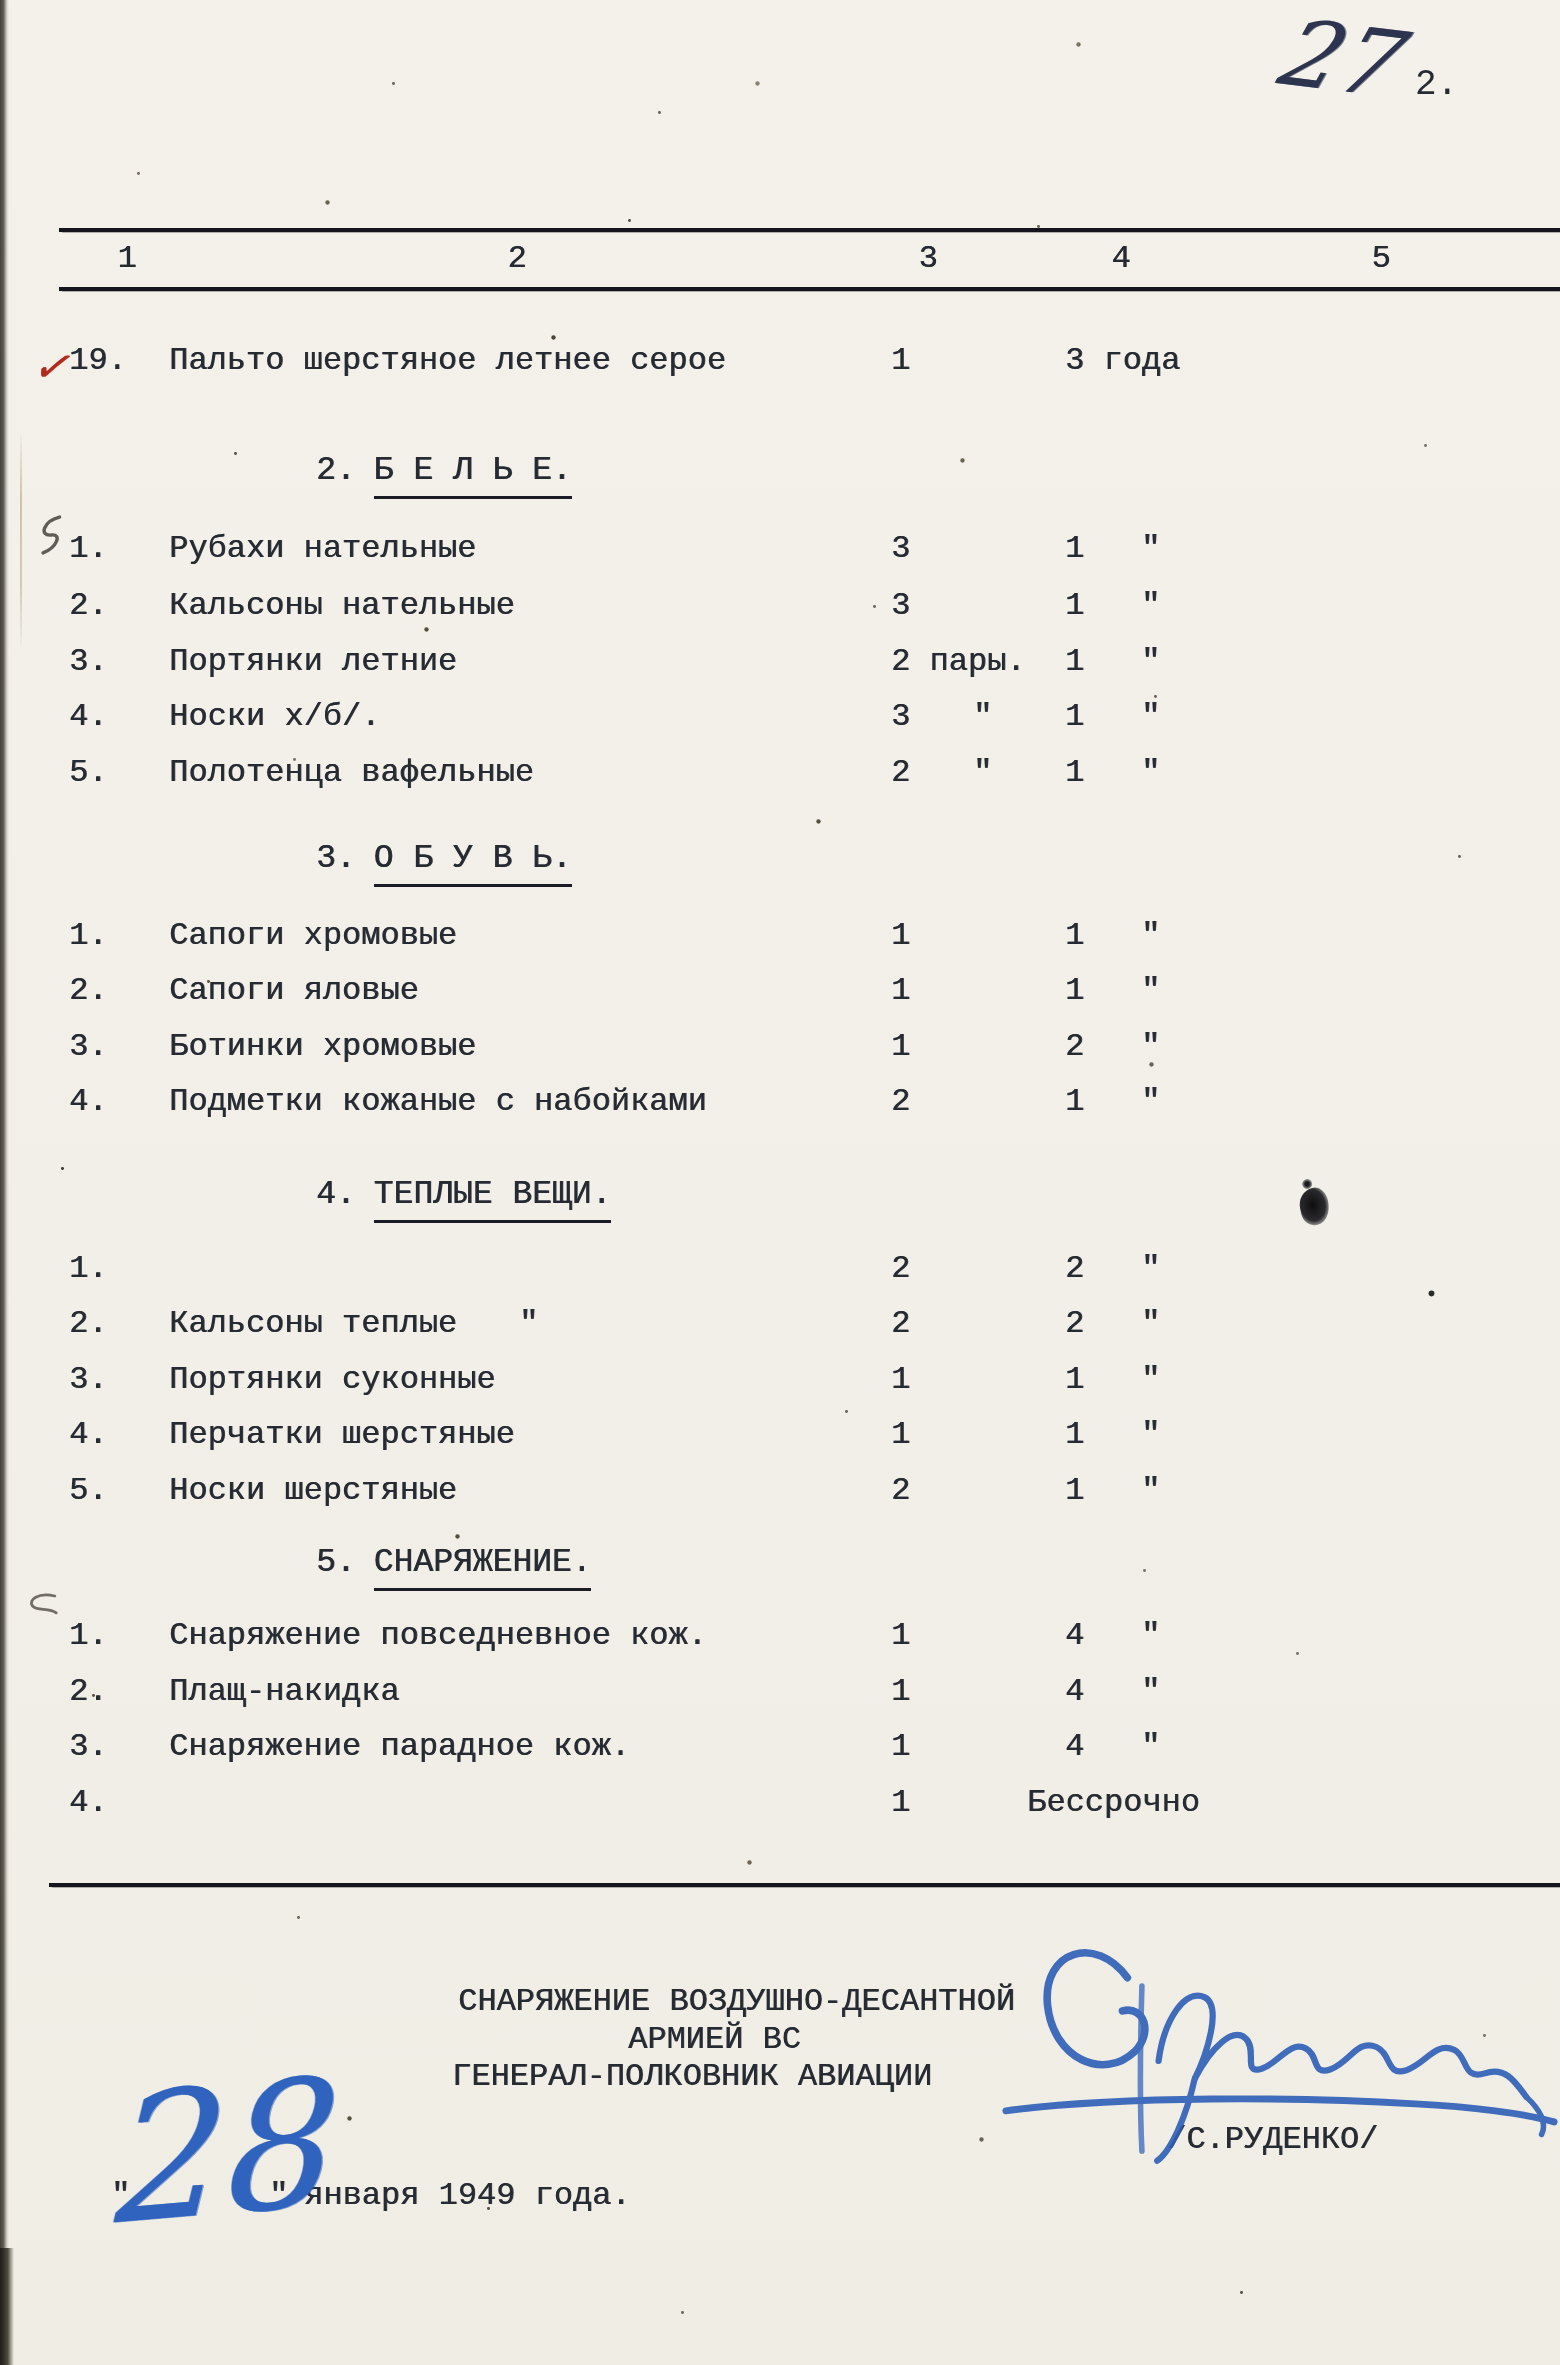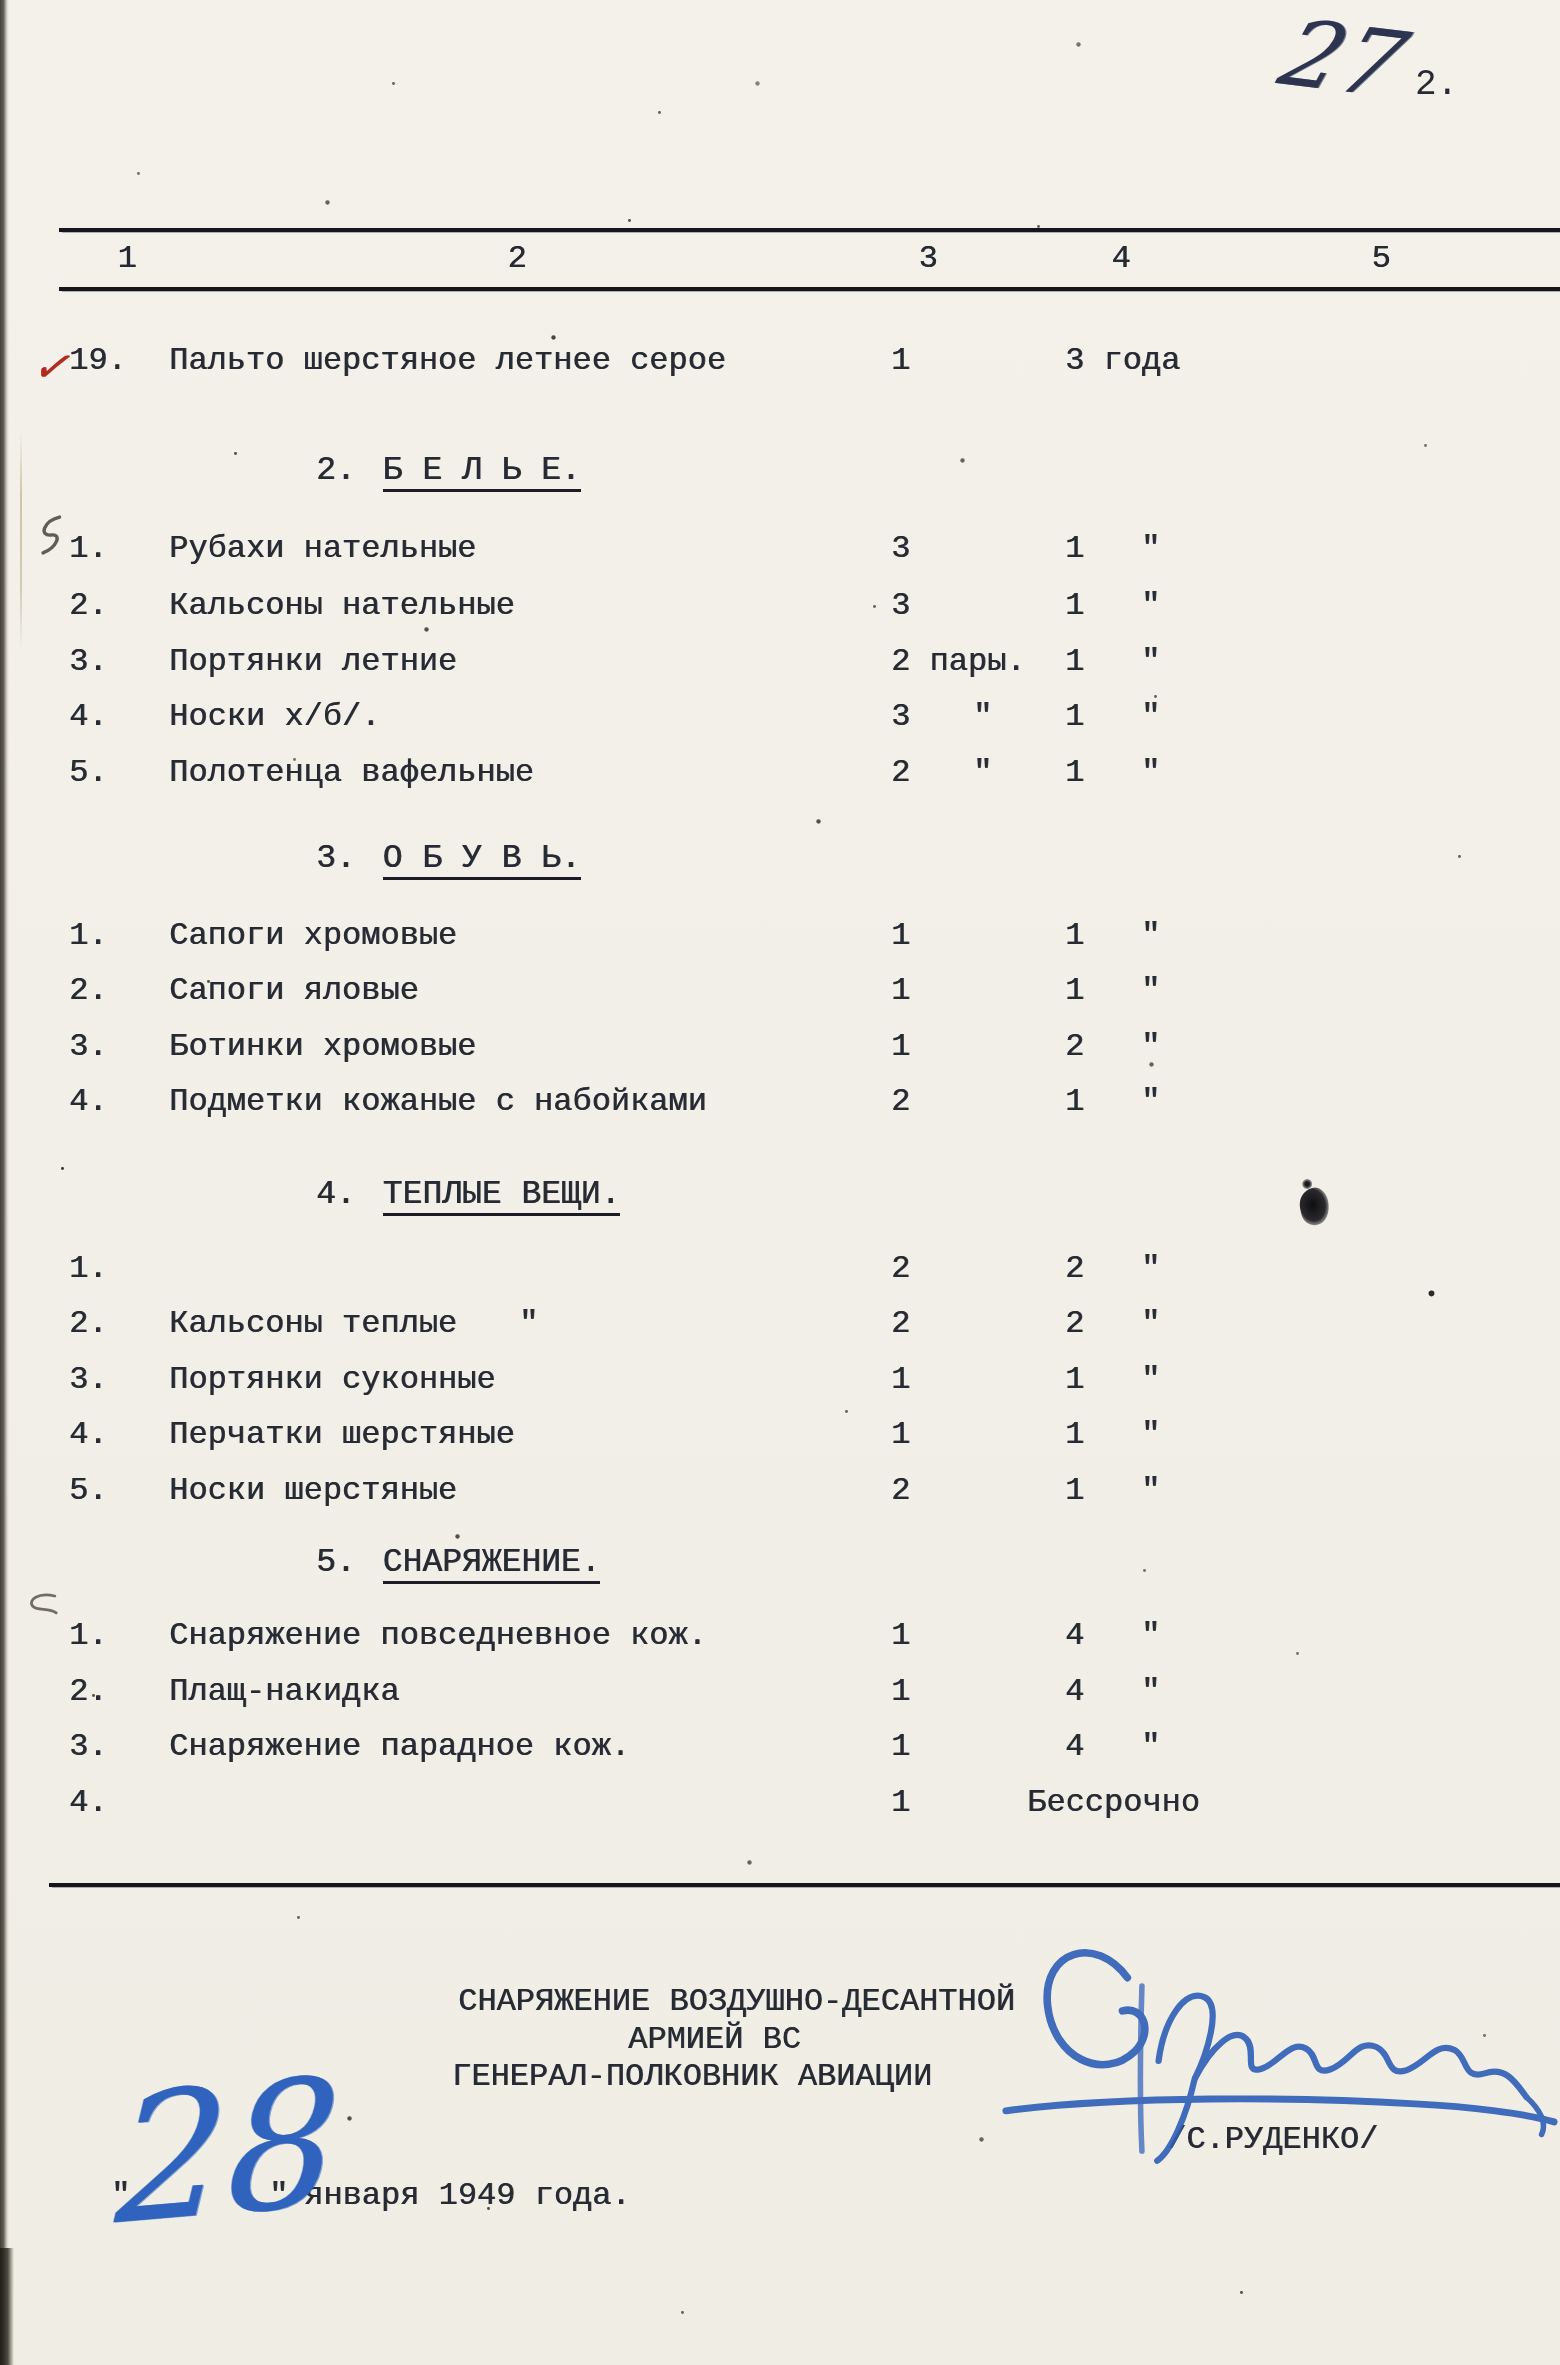--- a/index.html
+++ b/index.html
@@ -58,21 +58,21 @@
   .row span{position:absolute;text-shadow:0.7px 0 0 rgba(38,42,51,.85);}
   .c-num{left:69px;}
   .c-name{left:169px;}
   .c-nditto{left:519px;}
   .c-qty{left:891px;}
   .c-qditto{left:973px;}
   .c-term{left:1065px;}
   .c-ditto{left:1141px;}
   .heading{position:absolute;left:316px;font-size:33px;line-height:42px;white-space:nowrap;
     text-shadow:0.7px 0 0 rgba(38,42,51,.9);}
-  .heading .h-title{border-bottom:3.5px solid #1c1c26;padding-bottom:0;margin-left:27px;}
+  .heading .h-title{border-bottom:3.5px solid #1c1c26;padding-bottom:7px;margin-left:18px;}
   .check{position:absolute;left:36px;top:341px;font-size:44px;color:#b22a1e;
     font-family:"DejaVu Sans","Liberation Sans",sans-serif;font-weight:bold;
     transform:rotate(6deg) skewX(-14deg);text-shadow:0.7px 0 0 rgba(178,42,30,.7);}
   
   .sig-line{position:absolute;font-size:32px;white-space:nowrap;text-shadow:0.7px 0 0 rgba(38,42,51,.85);}
   .sig1{left:458px;top:1983px;}
   .sig2{left:628px;top:2021px;}
   .sig3{left:452px;top:2058px;}
   .sig-name{left:1167px;top:2121px;}
   .date-line{position:absolute;top:2177px;left:0;width:1560px;font-size:32px;text-shadow:0.7px 0 0 rgba(38,42,51,.85);}

